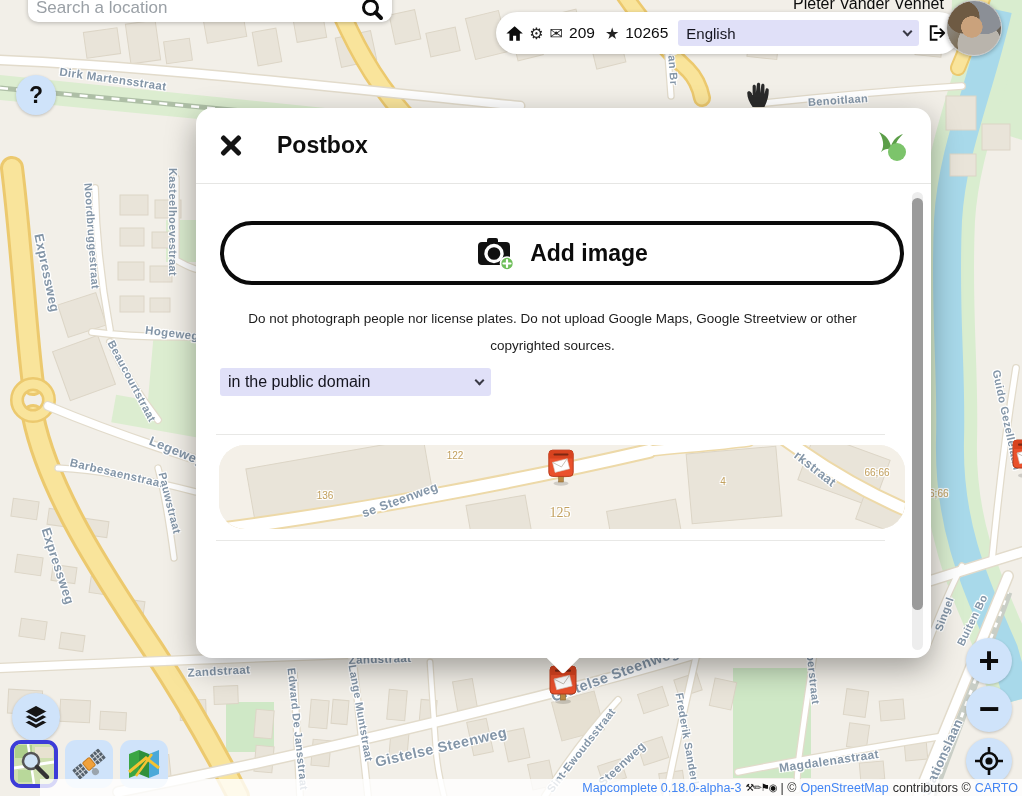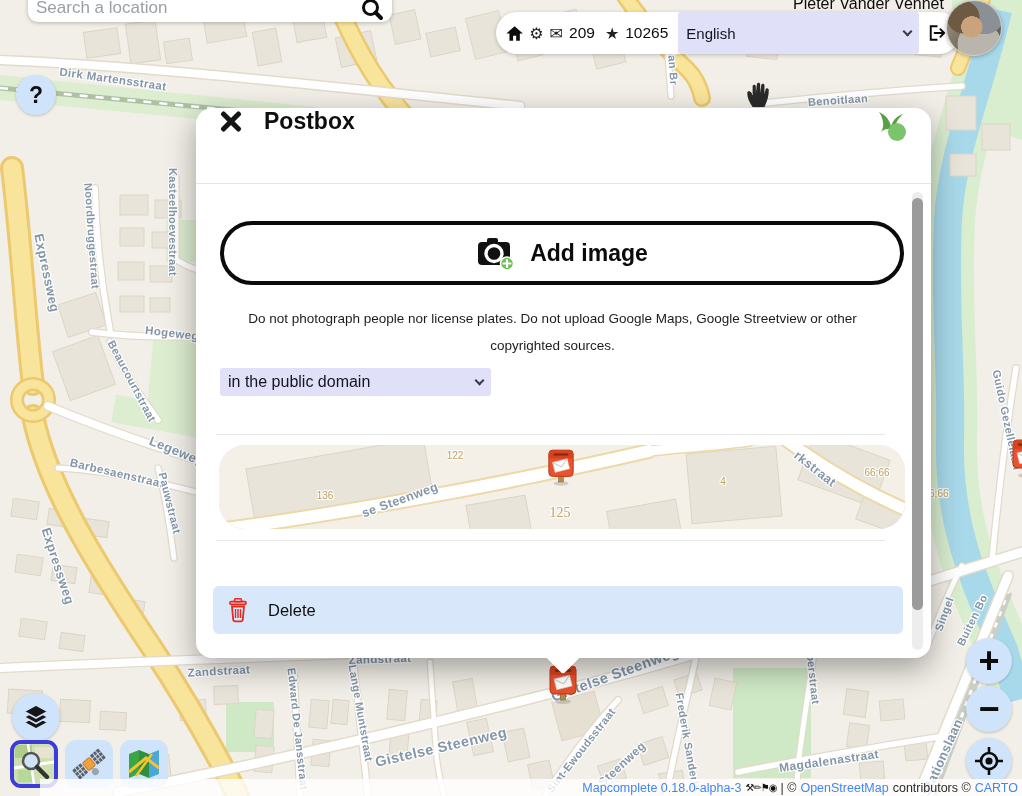--- a/index.html
+++ b/index.html
@@ -28,36 +28,36 @@
     box-shadow:0 1px 3px rgba(0,0,0,.2); cursor:pointer; }
 
   
   .username { left:793px; top:-5px; font-size:16px; color:#0c0c0c; white-space:nowrap; }
   .userpill { left:496px; top:12px; width:464px; height:42px; background:#fff; border-radius:21px;
     box-shadow:0 1px 4px rgba(0,0,0,.22); display:flex; align-items:center; padding:0 14px 0 10px; gap:6px; }
   .userpill .glyph { font-size:16px; color:#222; }
   .count { font-size:15.5px; color:#0c0c0c; margin-right:4px; }
   .select { background:#e0e0f8; border-radius:3px; display:flex; align-items:center; padding:0 8px; cursor:pointer; }
   .select .chev { width:7px; height:7px; border-right:2px solid #3a3a46; border-bottom:2px solid #3a3a46; transform:rotate(45deg); margin-left:auto; margin-top:-3px; }
-  .lang-select { width:250px; height:42px; font-size:15px; color:#15151f; }
+  .lang-select { width:250px; height:26px; font-size:15px; color:#15151f; }
   .avatar { left:946px; top:0px; width:56px; height:56px; border-radius:50%; border:1px solid #cfcfcf;
     background:
       radial-gradient(circle at 46% 48%, #caa27c 0 26%, transparent 27%),
       radial-gradient(circle at 30% 30%, #6e5a43 0 30%, transparent 31%),
       radial-gradient(circle at 70% 25%, #8b8f96 0 35%, transparent 36%),
       radial-gradient(circle at 60% 80%, #b9b4ac 0 40%, transparent 41%),
       linear-gradient(135deg,#9aa0a6,#7a6a52 55%,#54585e);
     box-shadow:0 1px 4px rgba(0,0,0,.3); cursor:pointer; }
 
   
   .popup { left:196px; top:108px; width:735px; height:550px; background:#fff; border-radius:16px;
     box-shadow:0 10px 30px rgba(0,0,0,.35); z-index:5; }
   .popup::after { content:""; position:absolute; left:354px; bottom:-11px; width:26px; height:26px;
     background:#fff; transform:rotate(45deg); border-radius:3px; z-index:-1; }
-  .popup-header { height:76px; display:flex; padding:0 22px; gap:20px; border-bottom:1px solid #e6e6e4; }
+  .popup-header { height:76px; display:flex; align-items:center; padding:0 22px; gap:33px; border-bottom:1px solid #e6e6e4; }
   .close-x { width:26px; height:26px; position:relative; cursor:pointer; flex:0 0 auto; }
   .close-x i { position:absolute; left:0; top:10.5px; width:26px; height:5px; background:#141414; border-radius:2px; }
   .close-x i:first-child { transform:rotate(45deg); }
   .close-x i:last-child { transform:rotate(-45deg); }
   .popup-title { font-size:23px; font-weight:700; color:#0e0e0e; }
   .mc-logo { margin-left:auto; }
 
   .popup-body { position:absolute; top:77px; left:0; right:26px; bottom:8px; overflow:hidden; }
   .addimg-btn { margin:36px 0 0 24px; width:684px; height:64px; border:4px solid #0b0b0b; border-radius:34px;
     display:flex; align-items:center; justify-content:center; gap:14px; background:#fff; cursor:pointer; }
@@ -412,29 +412,20 @@
             <span class="hn" style="left: 236px; top: 10px; font-size: 10px; transform: translate(-50%, -50%);">122</span>
             <span class="hn" style="left: 106px; top: 50px; font-size: 10px; transform: translate(-50%, -50%);">136</span>
             <span class="hn" style="left: 341px; top: 68px; font-size: 14px; transform: translate(-50%, -50%); font-family: Liberation Serif, serif;">125</span>
             <span class="hn" style="left: 504px; top: 36px; font-size: 10px; transform: translate(-50%, -50%);">4</span>
             <span class="hn" style="left: 658px; top: 27px; font-size: 10px; transform: translate(-50%, -50%);">66;66</span>
           </div>
       </div>
 
       <div class="hdiv2"></div>
 
-      <div class="delete-row">
-        <svg width="20" height="25" viewBox="0 0 20 25">
-          <rect x="6.5" y="0.8" width="7" height="3" rx="1" fill="none" stroke="#e02b20" stroke-width="1.6"></rect>
-          <rect x="2" y="3.6" width="16" height="2.8" rx="1" fill="none" stroke="#e02b20" stroke-width="1.6"></rect>
-          <path d="M4,8.5 h12 l-1.2,13 a2,2 0 0 1 -2,1.8 h-5.6 a2,2 0 0 1 -2,-1.8 Z" fill="none" stroke="#e02b20" stroke-width="1.8"></path>
-          <path d="M7.5,11 V20 M10,11 V20 M12.5,11 V20" stroke="#e02b20" stroke-width="1.4"></path>
-        </svg>
-        <span class="delete-label">Delete</span>
-      </div>
     </div>
 
     <div class="vscroll">
         <div class="thumb"></div>
       </div>
   </div>
 
   <div class="abs layers-btn">
     <svg width="30" height="30" viewBox="0 0 30 30">
       <polygon points="15,14 27,20.5 15,27 3,20.5" fill="#151515" stroke="#cfe3fa" stroke-width="1.6"></polygon>

